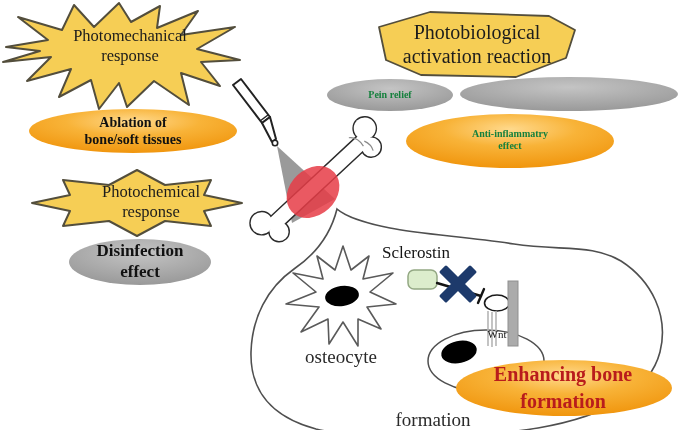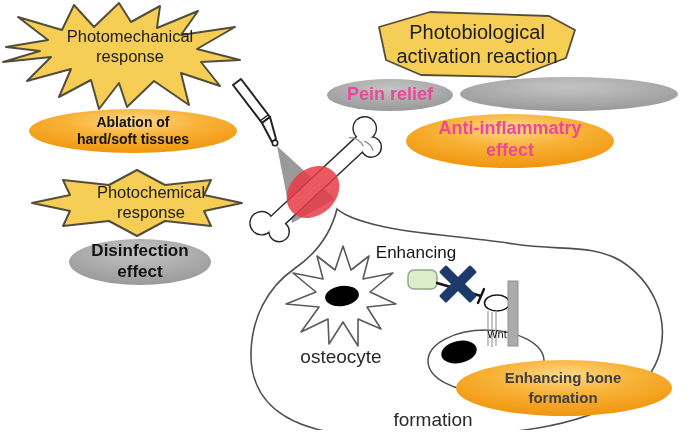--- a/index.html
+++ b/index.html
@@ -1,30 +1,30 @@
 <!DOCTYPE html>
 <html><head>
 <meta charset="utf-8">
 <style>
   html,body{margin:0;padding:0;background:#fff;}
   #stage{
     position:relative;width:696px;height:430px;background:#fff;overflow:hidden;
-    font-family:Liberation Sans, sans-serif;
+    font-family:Liberation Serif, serif;
   }
   svg{position:absolute;left:0;top:0;}
   .lbl{
     position:absolute;transform:translate(-50%,-50%);
     text-align:center;white-space:pre-line;line-height:1.22;color:#161616;
     pointer-events:none;width:max-content;
   }
   .star-lbl{font-size:16.5px;font-weight:400;color:#1c1c1c;}
   .oct-lbl{font-size:20px;font-weight:400;color:#1c1c1c;}
   .eff-lbl{font-size:14px;font-weight:700;color:#111;}
-  .eff-lbl-lg{font-size:18px;font-weight:700;color:#ec4899;}
-  .enh-lbl{font-size:15px;font-weight:700;color:#404040;line-height:1.35;}
+  .eff-lbl-lg{font-size:10px;font-weight:700;color:#15803d;}
+  .enh-lbl{font-size:20px;font-weight:700;color:#b91c1c;line-height:1.35;}
   .cell-lbl{font-size:19px;font-weight:400;color:#2a2a2a;}
   .scl-lbl{font-size:17px;font-weight:400;color:#141414;}
   .wnt-lbl{font-size:11px;font-weight:400;color:#111;margin-top:32px;}
 </style>
 </head>
 <body>
 
 <div id="stage">
 
 <svg width="696" height="441" viewBox="0 0 696 441">
@@ -125,41 +125,41 @@
   </g>
   <rect x="508" y="281" width="10" height="65" fill="#ababab" stroke="#8f8f8f" stroke-width="1"></rect>
 
   <ellipse cx="564" cy="388" rx="108" ry="28" fill="url(#orangeG)"></ellipse>
 </svg>
 
 <div class="lbl star-lbl" style="left:130px;top:46px;">Photomechanical
 response</div>
 
 <div class="lbl eff-lbl" style="left:133px;top:131px;">Ablation of
-hard/soft tissues</div>
+bone/soft tissues</div>
 
 <div class="lbl star-lbl" style="left:151px;top:202px;">Photochemical
 response</div>
 
 <div class="lbl eff-lbl" style="left:140px;top:262px;font-size:17px;">Disinfection
 effect</div>
 
 <div class="lbl oct-lbl" style="left:477px;top:44px;">Photobiological
 activation reaction</div>
 
 <div class="lbl eff-lbl-lg" style="left:390px;top:95px;">Pein relief</div>
 
 
 <div class="lbl eff-lbl-lg" style="left:510px;top:140px;">Anti-inflammatry
 effect</div>
 
 <div class="lbl enh-lbl" style="left:563px;top:388px;">Enhancing bone
 formation</div>
 
-<div class="lbl scl-lbl" style="left:416px;top:253px;">Enhancing</div>
+<div class="lbl scl-lbl" style="left:416px;top:253px;">Sclerostin</div>
 
 <div class="lbl wnt-lbl" style="left:497px;top:303px;">Wnt</div>
 
 <div class="lbl cell-lbl" style="left:341px;top:357px;">osteocyte</div>
 
 <div class="lbl cell-lbl" style="left:433px;top:420px;">formation</div>
 
 </div>
 
 </body></html>

